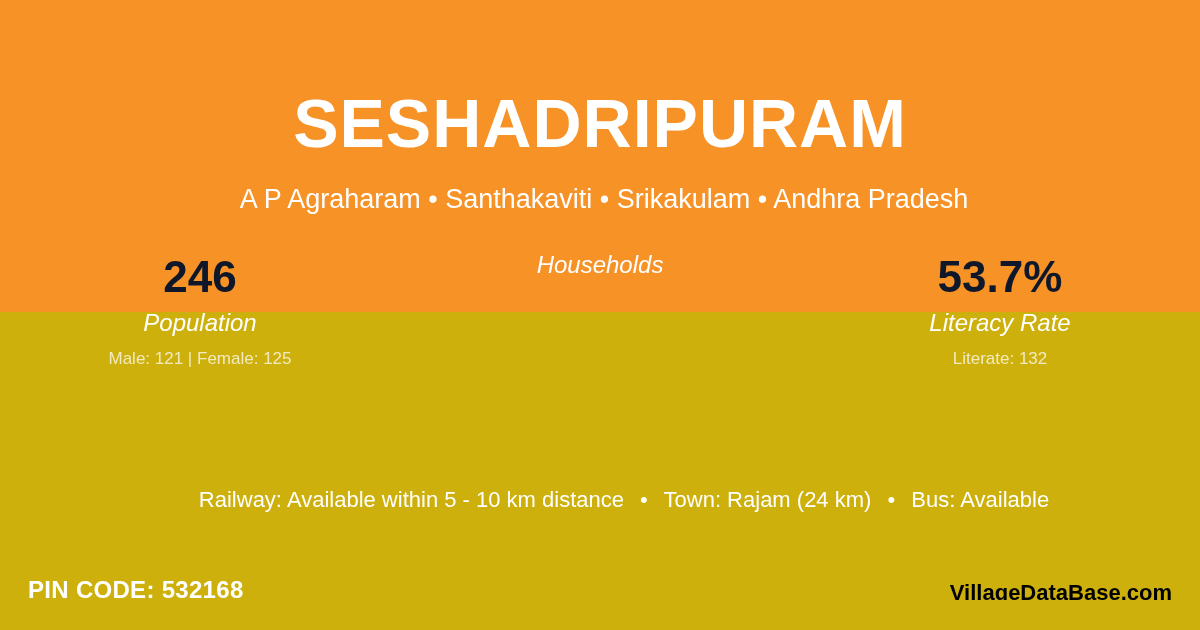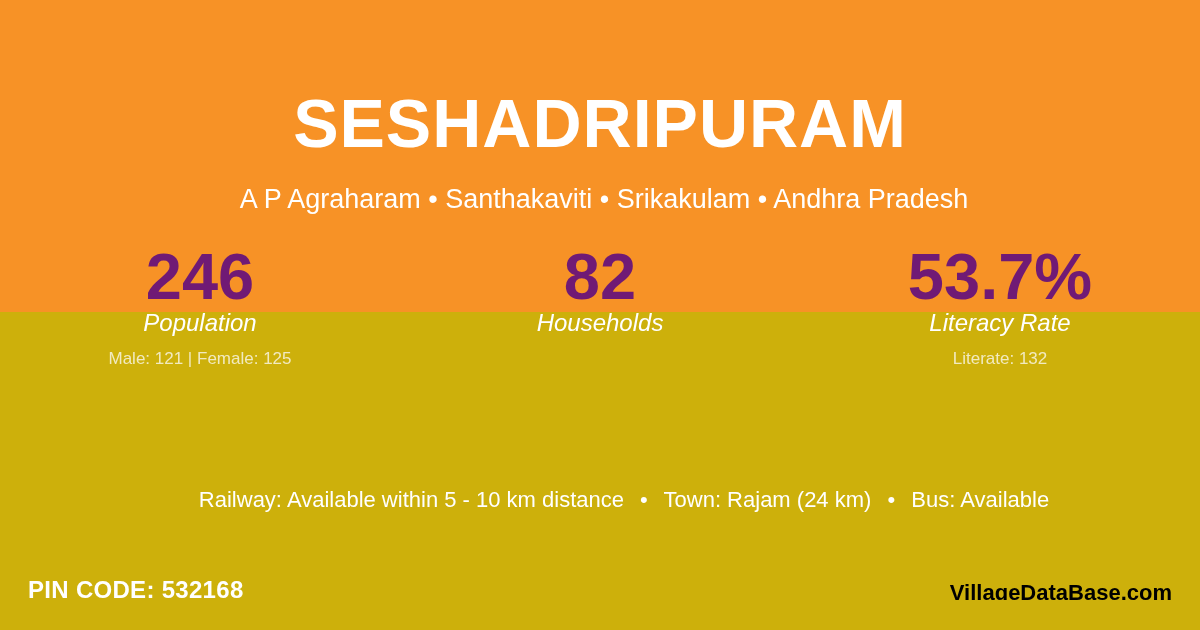--- a/index.html
+++ b/index.html
@@ -59,22 +59,22 @@
     top: 248px;
     width: 1200px;
     display: flex;
     flex-direction: row;
   }
   .stat {
     flex: 1 1 0;
     text-align: center;
   }
   .stat-value {
-    color: #701a75;
-    font-size: 65px;
+    color: #0f172a;
+    font-size: 44px;
     font-weight: bold;
     line-height: 58px;
   }
   .stat-label {
     color: #ffffff;
     font-size: 24px;
     font-weight: normal;
     line-height: 32px;
     margin-top: 1px;
     font-style: italic;
@@ -133,21 +133,20 @@
   <div class="title">SESHADRIPURAM</div>
   <div class="subtitle">A P Agraharam  •  Santhakaviti  •  Srikakulam  •  Andhra Pradesh</div>
 
   <div class="stats">
     <div class="stat">
       <div class="stat-value">246</div>
       <div class="stat-label">Population</div>
       <div class="stat-sub">Male: 121 | Female: 125</div>
     </div>
     <div class="stat">
-      <div class="stat-value">82</div>
       <div class="stat-label">Households</div>
     </div>
     <div class="stat">
       <div class="stat-value">53.7%</div>
       <div class="stat-label">Literacy Rate</div>
       <div class="stat-sub">Literate: 132</div>
     </div>
   </div>
 
   <div class="facility-row">

